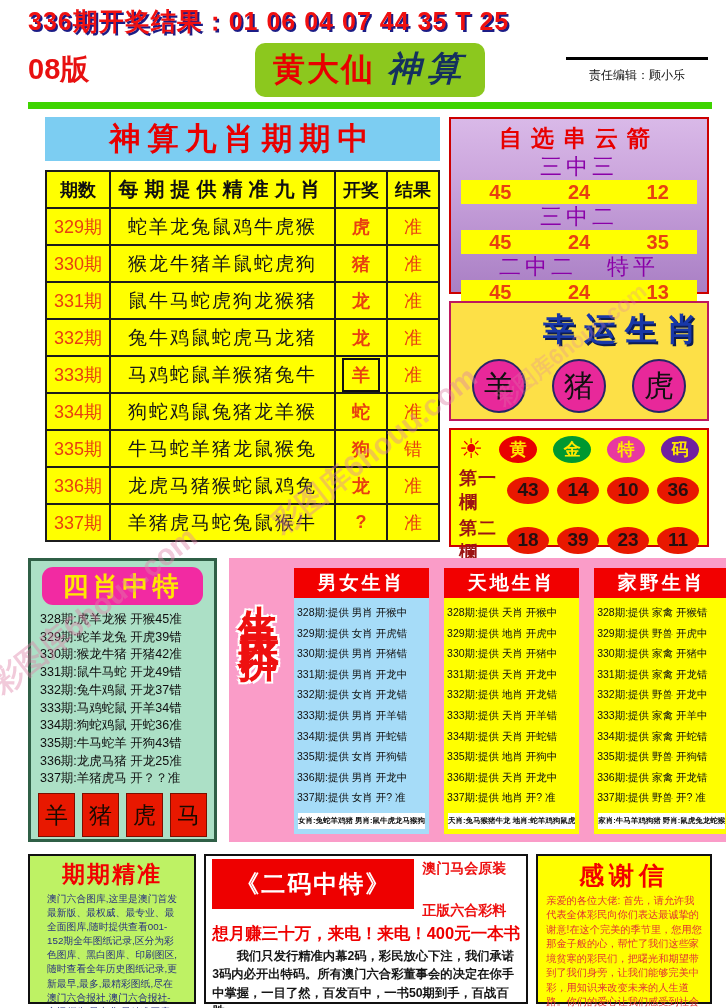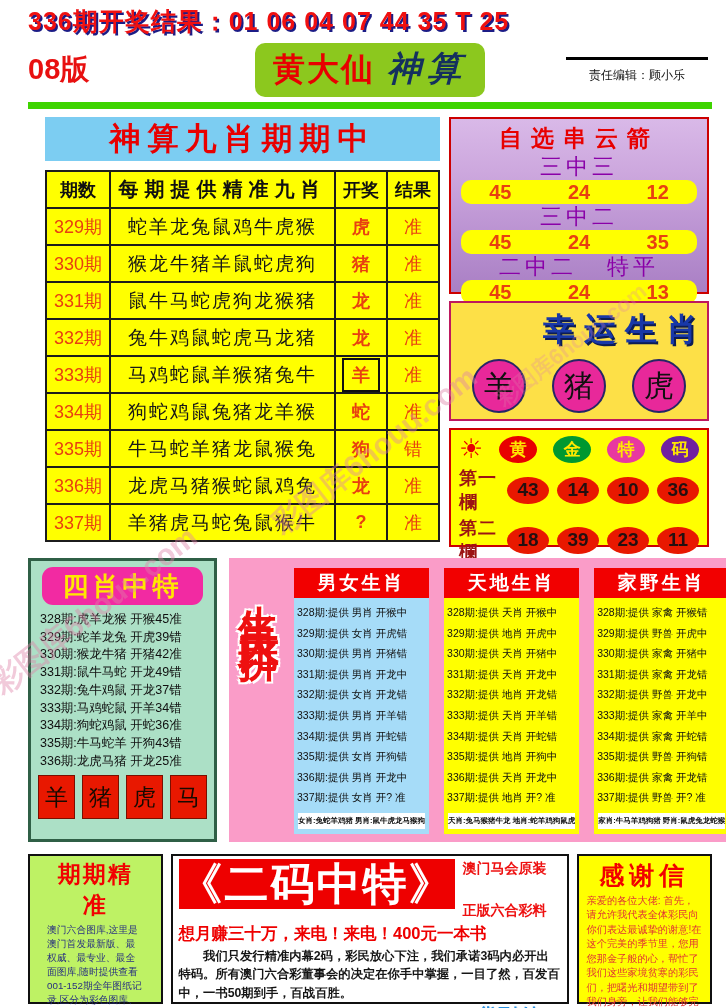--- a/index.html
+++ b/index.html
@@ -36,21 +36,21 @@
   .c-res   { color:#e84010; font-size:18px; width:52px; }
   .draw-boxed { display:inline-block; border:2px solid #101010; padding:3px 8px; }
 
   .right { width:260px; display:flex; flex-direction:column; gap:7px; }
   .box-chuan { border:2px solid #cc0000; height:177px;
     background:linear-gradient(180deg,#d9b9e8 0%,#cda8de 30%,#bb93d2 65%,#a97fc4 100%); }
   .chuan-title { text-align:center; color:#e80000; font-weight:bold; font-size:23px;
                  letter-spacing:9px; padding-top:4px; }
   .chuan-label { display:flex; justify-content:center; gap:30px; color:#8a00a8;
                  font-weight:normal; font-size:22px; letter-spacing:4px; line-height:26px; }
-  .chuan-strip { background:#ffff00; margin:0 10px; height:24px; display:flex; align-items:center;border-radius:10px; }
+  .chuan-strip { background:#ffff00; margin:0 10px; height:24px; display:flex; align-items:center; }
   .chuan-num { flex:1; text-align:center; color:#e84010; font-weight:bold; font-size:20px; }
 
   .box-lucky { border:2px solid #be185d; background:#fde047; height:120px; text-align:right; }
   .lucky-title { color:#1838a8; font-weight:bold; font-size:32px; letter-spacing:9px;
                  margin-top:5px; text-shadow:2px 2px 0 #0c1c54; }
   .lucky-row { display:flex; justify-content:center; gap:26px; margin-top:7px; }
   .lucky-circle { width:54px; height:54px; border-radius:50%; background:#e8289a;
                   border:2px solid #262666; display:flex; align-items:center; justify-content:center;
                   font-size:30px; color:#101010; }
 
@@ -93,21 +93,21 @@
   .bcol-foot { background:#ffffff; font-size:7.5px; font-weight:bold; color:#101010;
                text-align:center; margin:2px 4px 5px; padding:3px 0; white-space:nowrap; }
 
   
   .bottom { display:flex; gap:8px; margin-top:12px; height:150px; }
   .bleft { width:170px; border:2px solid #101010; background:#bef264; padding:3px 17px; }
   .bleft-title { color:#f20000; font-weight:bold; font-size:23px; text-align:center; letter-spacing:2px; }
   .bleft-body { color:#283080; font-size:9.8px; line-height:1.44; margin-top:2px; }
   .bcenter { flex:1; border:2px solid #101010; background:#fff; padding:3px 6px 0; }
   .bc-titlerow { display:flex; gap:8px; }
-  .bc-red { background:#ee0000; color:#ffffff; font-weight:bold; font-size:44px; letter-spacing:2px;
+  .bc-red { background:#ee0000; color:#ffffff; font-weight:bold; font-size:24px; letter-spacing:2px;
             flex:1; text-align:center; height:50px; line-height:50px; white-space:nowrap; }
   .bc-side { width:98px; color:#ee1010; font-weight:bold; font-size:14px; line-height:1.35;
              display:flex; flex-direction:column; justify-content:center;gap:23px; }
   .bc-hot { color:#ee0000; font-weight:bold; font-size:16.5px; margin-top:3px; white-space:nowrap; }
   .bc-body { color:#151515; font-weight:bold; font-size:12.3px; line-height:1.5; margin-top:2px; text-indent:2em; }
   .bc-foot { display:flex; justify-content:space-between; align-items:center; margin-top:1px; }
   .bc-blue { color:#1878d8; font-weight:bold; font-size:11.6px; }
   .bc-cod  { color:#2890e0; font-weight:bold; font-size:19px; letter-spacing:2px;
              text-shadow:1px 1px 0 #b8d8f0; }
   .bright { width:178px; border:2px solid #101010; background:#ffff00; padding:3px 8px; }
@@ -293,20 +293,21 @@
       <div>
           <div class="sixiao-row">328期:虎羊龙猴 开猴45准</div>
           <div class="sixiao-row">329期:蛇羊龙兔 开虎39错</div>
           <div class="sixiao-row">330期:猴龙牛猪 开猪42准</div>
           <div class="sixiao-row">331期:鼠牛马蛇 开龙49错</div>
           <div class="sixiao-row">332期:兔牛鸡鼠 开龙37错</div>
           <div class="sixiao-row">333期:马鸡蛇鼠 开羊34错</div>
           <div class="sixiao-row">334期:狗蛇鸡鼠 开蛇36准</div>
           <div class="sixiao-row">335期:牛马蛇羊 开狗43错</div>
           <div class="sixiao-row">336期:龙虎马猪 开龙25准</div>
+          <div class="sixiao-row">337期:羊猪虎马 开？？准</div>
         </div>
       <div class="sixiao-icons">
           <div class="zicon">羊</div>
           <div class="zicon">猪</div>
           <div class="zicon">虎</div>
           <div class="zicon">马</div>
         </div>
     </div>
 
     <div class="battle">

